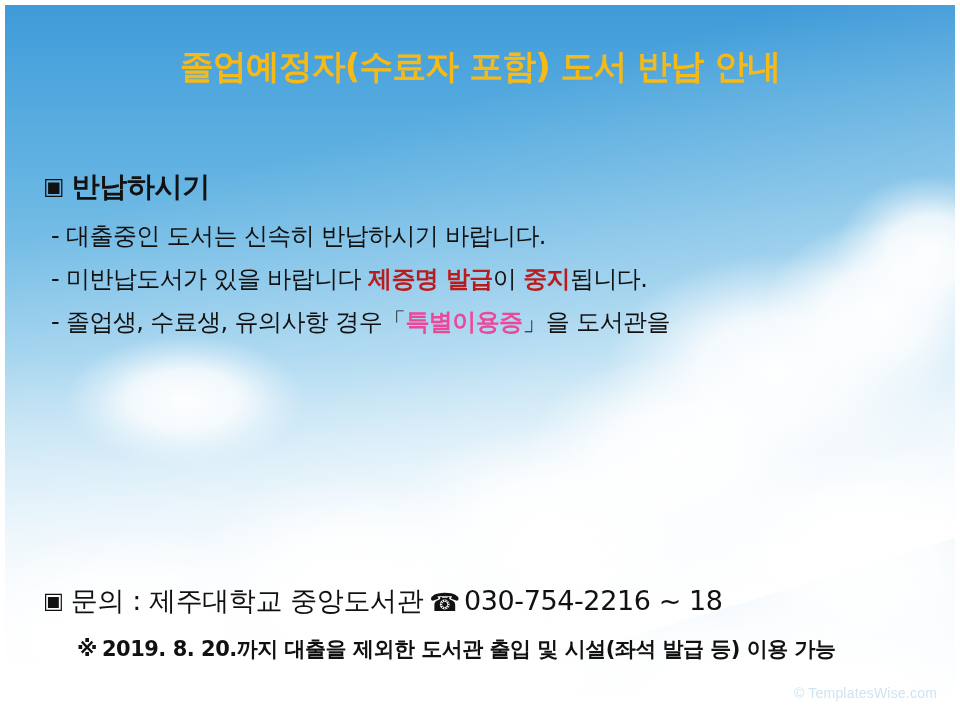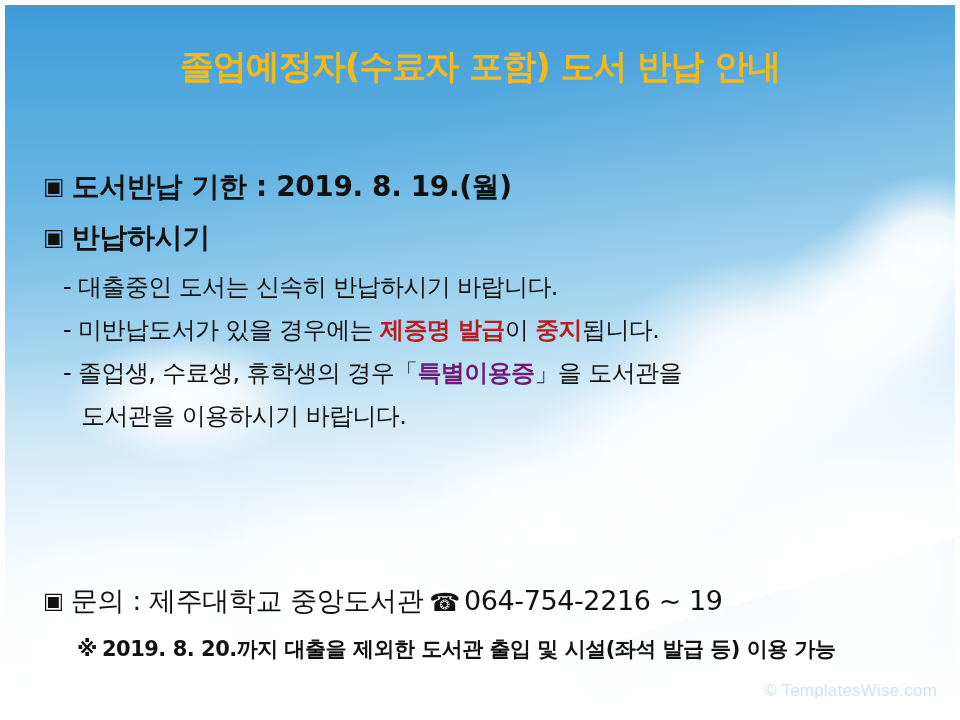--- a/index.html
+++ b/index.html
@@ -122,37 +122,37 @@
     vertical-align: 2px;
     margin-right: 7px;
     letter-spacing: 0;
     font-family: "DejaVu Sans", sans-serif;
   }
 
   .lv2 {
     font-size: 24px;
     font-weight: normal;
     line-height: 1.0;
-    margin-left: 20px;
+    margin-left: 8px;
     margin-bottom: 19px;
     letter-spacing: -0.6px;
   }
 
   .lv2.cont {
     margin-left: 38px;
   }
 
   .red {
     color: #b91c1c;
     font-weight: bold;
   }
 
   .strong {
     font-weight: bold;
-    color: #701a75;
+    color: #ec4899;
   }
 
   .contact {
     position: absolute;
     top: 578px;
     left: 38px;
     font-size: 27px;
     font-weight: normal;
     color: #111111;
     white-space: nowrap;
@@ -182,21 +182,21 @@
   }
 
   .note .sym {
     margin-right: 5px;
   }
 
   .watermark {
     position: absolute;
     right: 18px;
     bottom: 14px;
-    font-size: 17px;
+    font-size: 14px;
     color: #cfe4f2;
     letter-spacing: 0.2px;
     font-family: "Liberation Sans", sans-serif;
   }
 </style>
 </head>
 <body>
 
 <div class="slide">
 
@@ -218,48 +218,42 @@
     <div class="cloudmass" style="left:540px; top:600px; width:470px; height:190px;"></div>
   </div>
 
   <div class="content">
 
     <div class="title">졸업예정자(수료자 포함) 도서 반납 안내</div>
 
     <div class="body-block">
 
 
-      <div class="line lv1">
-        <span class="marker">▣</span><span>도서반납 기한 : 2019. 8. 19.(월)</span>
-      </div>
 
       <div class="line lv1">
         <span class="marker">▣</span><span>반납하시기</span>
       </div>
 
       <div class="line lv2">
         <span>- 대출중인 도서는 신속히 반납하시기 바랍니다.</span>
       </div>
 
       <div class="line lv2">
-        <span>- 미반납도서가 있을 경우에는 </span><span class="red">제증명 발급</span><span>이 </span><span class="red">중지</span><span>됩니다.</span>
+        <span>- 미반납도서가 있을 바랍니다 </span><span class="red">제증명 발급</span><span>이 </span><span class="red">중지</span><span>됩니다.</span>
       </div>
 
       <div class="line lv2">
-        <span>- 졸업생, 수료생, 휴학생의 경우「</span><span class="strong">특별이용증</span><span>」을 도서관을</span>
-      </div>
-
-      <div class="line lv2 cont">
-        <span>도서관을 이용하시기 바랍니다.</span>
-      </div>
+        <span>- 졸업생, 수료생, 유의사항 경우「</span><span class="strong">특별이용증</span><span>」을 도서관을</span>
+      </div>
+
 
     </div>
 
     <div class="contact">
-      <span class="marker">▣</span><span>문의 : 제주대학교 중앙도서관</span><span class="phone-glyph">☎</span><span>064-754-2216 ~ 19</span>
+      <span class="marker">▣</span><span>문의 : 제주대학교 중앙도서관</span><span class="phone-glyph">☎</span><span>030-754-2216 ~ 18</span>
     </div>
 
     <div class="note">
       <span class="sym">※</span><span>2019. 8. 20.까지 대출을 제외한 도서관 출입 및 시설(좌석 발급 등) 이용 가능</span>
     </div>
 
     <div class="watermark">© TemplatesWise.com</div>
 
   </div>
 </div>

